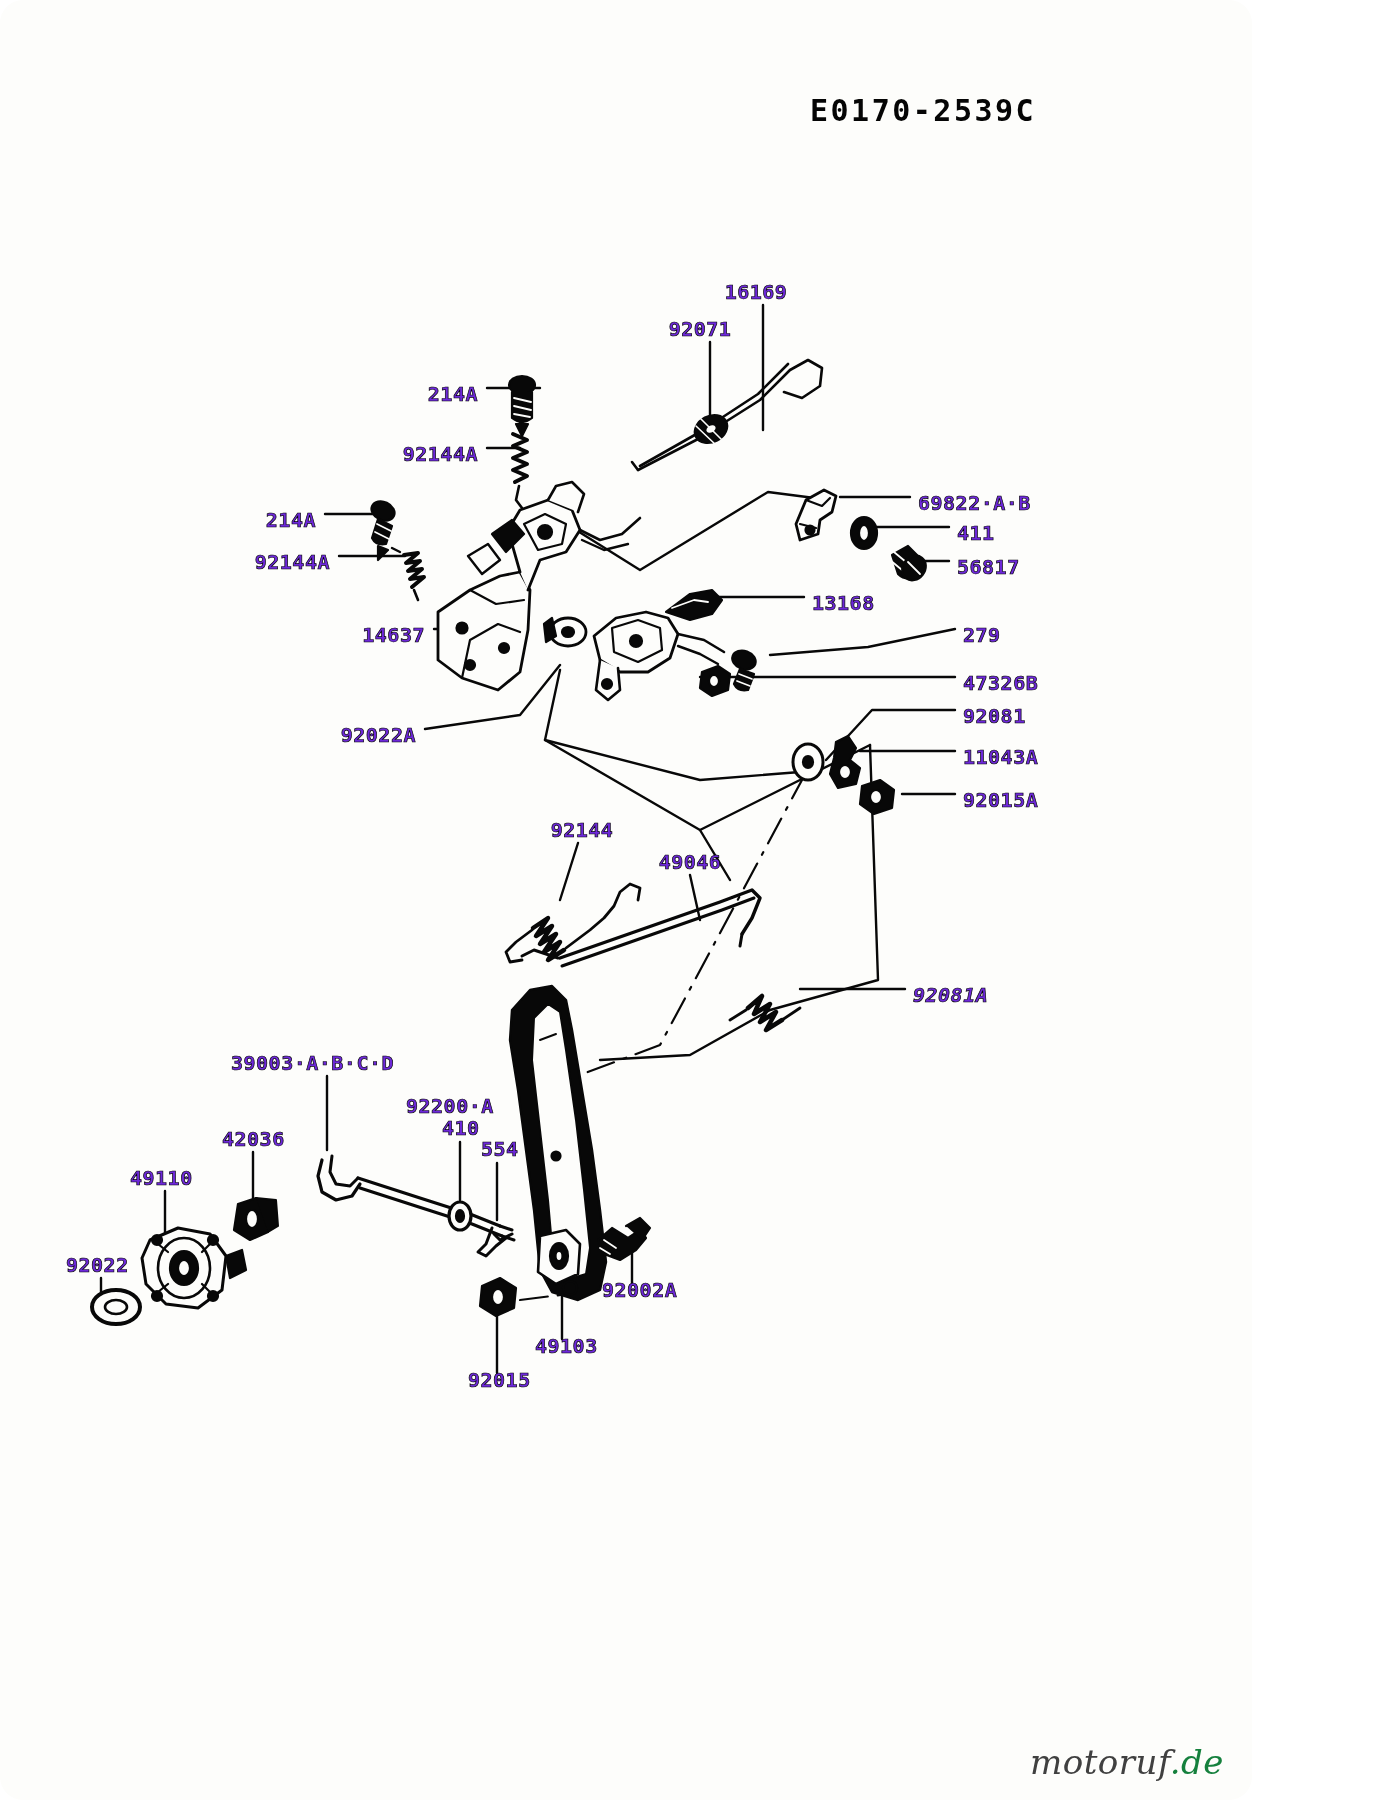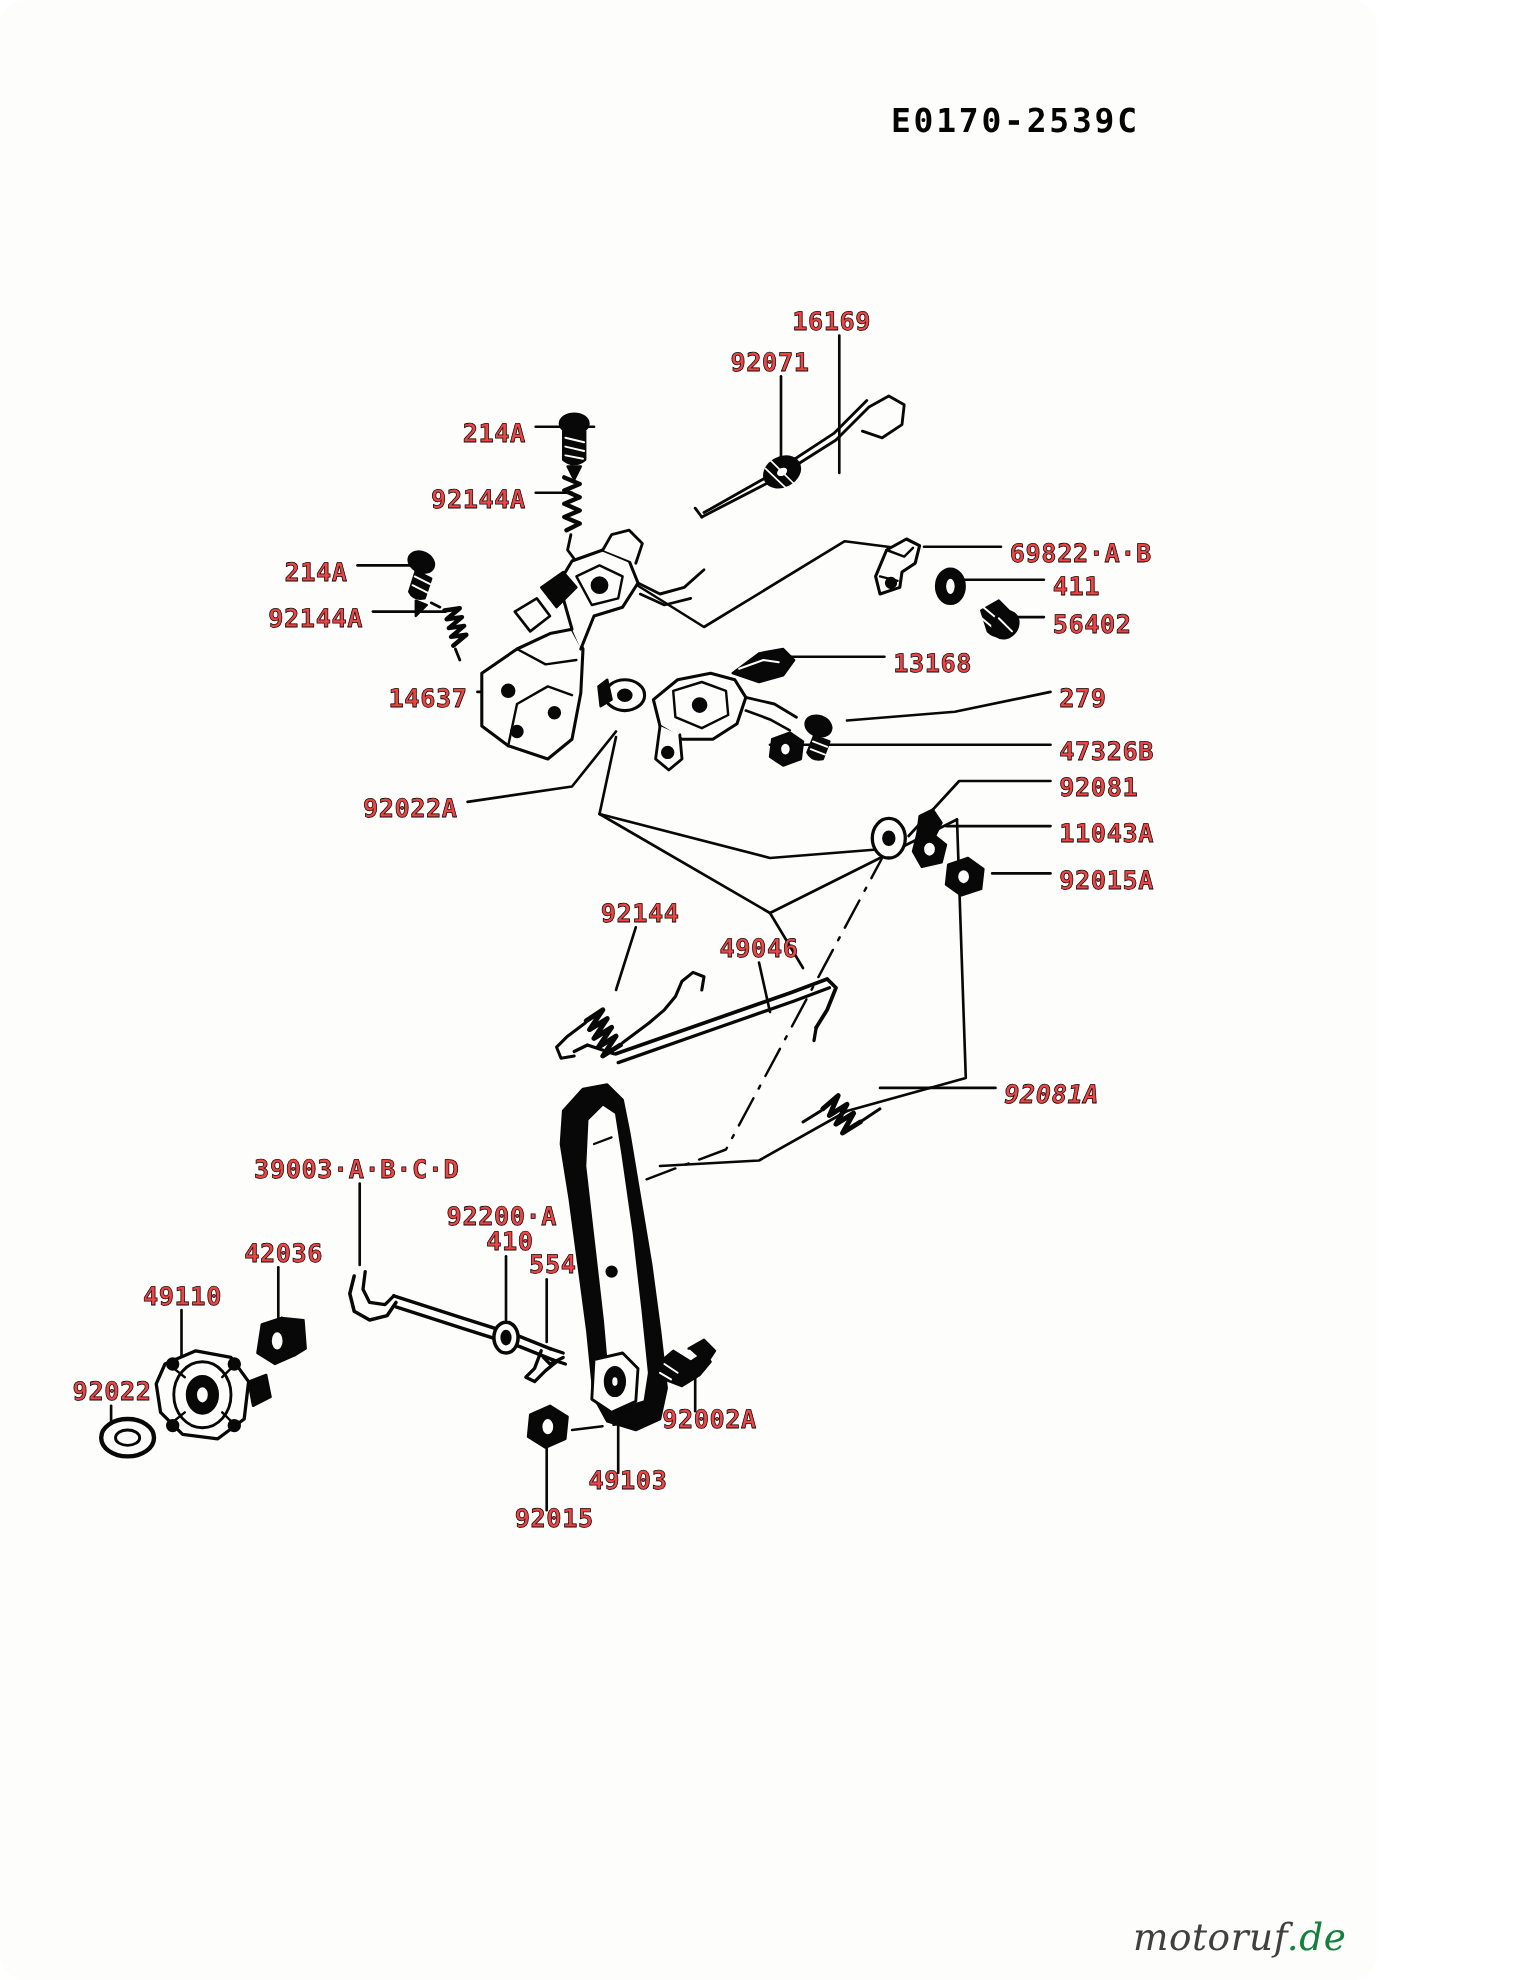--- a/index.html
+++ b/index.html
@@ -22,23 +22,23 @@
     position: absolute;
     left: 0;
     top: 0;
     width: 1376px;
     height: 1800px;
   }
   .lbl {
     position: absolute;
     font-family: "DejaVu Sans Mono", monospace;
     font-weight: bold;
-    font-size: 23px;
+    font-size: 20px;
     letter-spacing: 0.5px;
-    color: #ef4444;
+    color: #6d28d9;
     white-space: nowrap;
     -webkit-text-stroke: 0.7px #050505;
   }
   .lbl.r { transform: translateX(-100%); }
   .lbl.c { transform: translateX(-50%); }
   #doc-title {
     position: absolute;
     left: 810px;
     top: 93px;
     font-family: "DejaVu Sans Mono", monospace;
@@ -357,21 +357,21 @@
   </svg>
 
   <div class="lbl c" style="left:756px; top:280px;">16169</div>
   <div class="lbl c" style="left:700px; top:317px;">92071</div>
   <div class="lbl r" style="left:478px; top:382px;">214A</div>
   <div class="lbl r" style="left:478px; top:442px;">92144A</div>
   <div class="lbl r" style="left:316px; top:508px;">214A</div>
   <div class="lbl r" style="left:330px; top:550px;">92144A</div>
   <div class="lbl" style="left:918px; top:491px;">69822·A·B</div>
   <div class="lbl" style="left:957px; top:521px;">411</div>
-  <div class="lbl" style="left:957px; top:555px;">56402</div>
+  <div class="lbl" style="left:957px; top:555px;">56817</div>
   <div class="lbl" style="left:812px; top:591px;">13168</div>
   <div class="lbl r" style="left:425px; top:623px;">14637</div>
   <div class="lbl" style="left:963px; top:623px;">279</div>
   <div class="lbl" style="left:963px; top:671px;">47326B</div>
   <div class="lbl" style="left:963px; top:704px;">92081</div>
   <div class="lbl" style="left:963px; top:745px;">11043A</div>
   <div class="lbl" style="left:963px; top:788px;">92015A</div>
   <div class="lbl r" style="left:416px; top:723px;">92022A</div>
   <div class="lbl c" style="left:582px; top:818px;">92144</div>
   <div class="lbl c" style="left:690px; top:850px;">49046</div>

